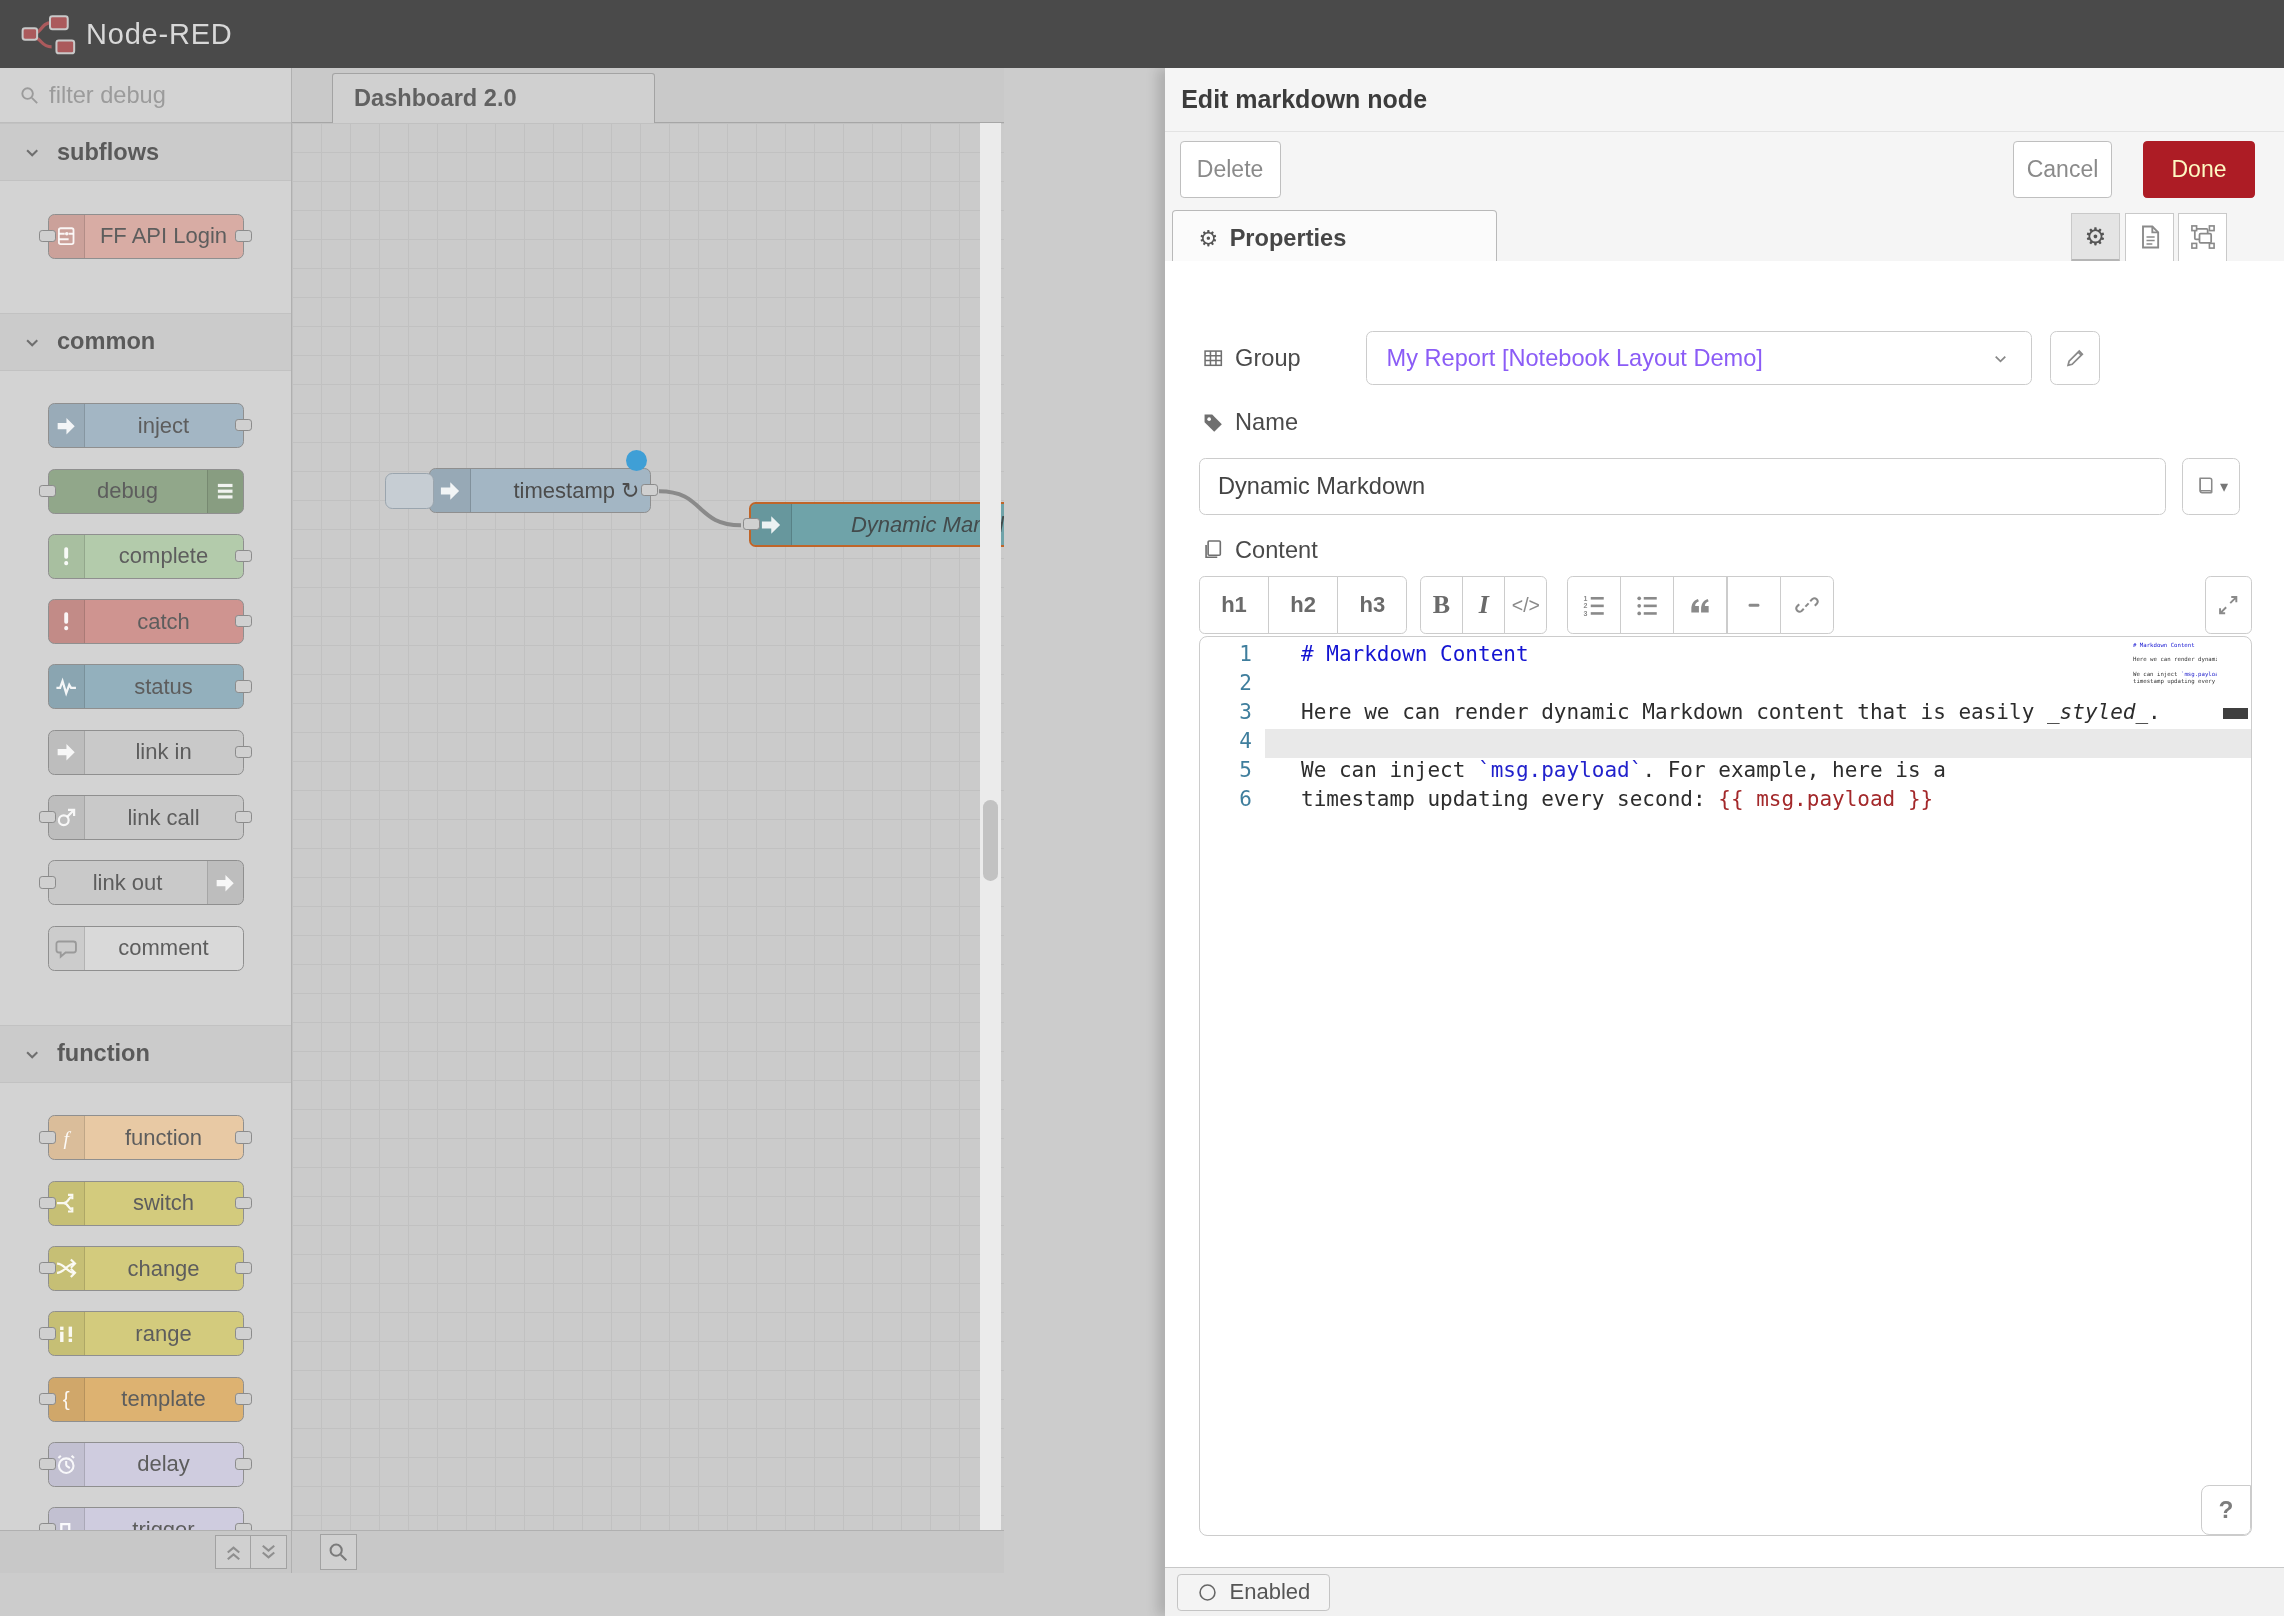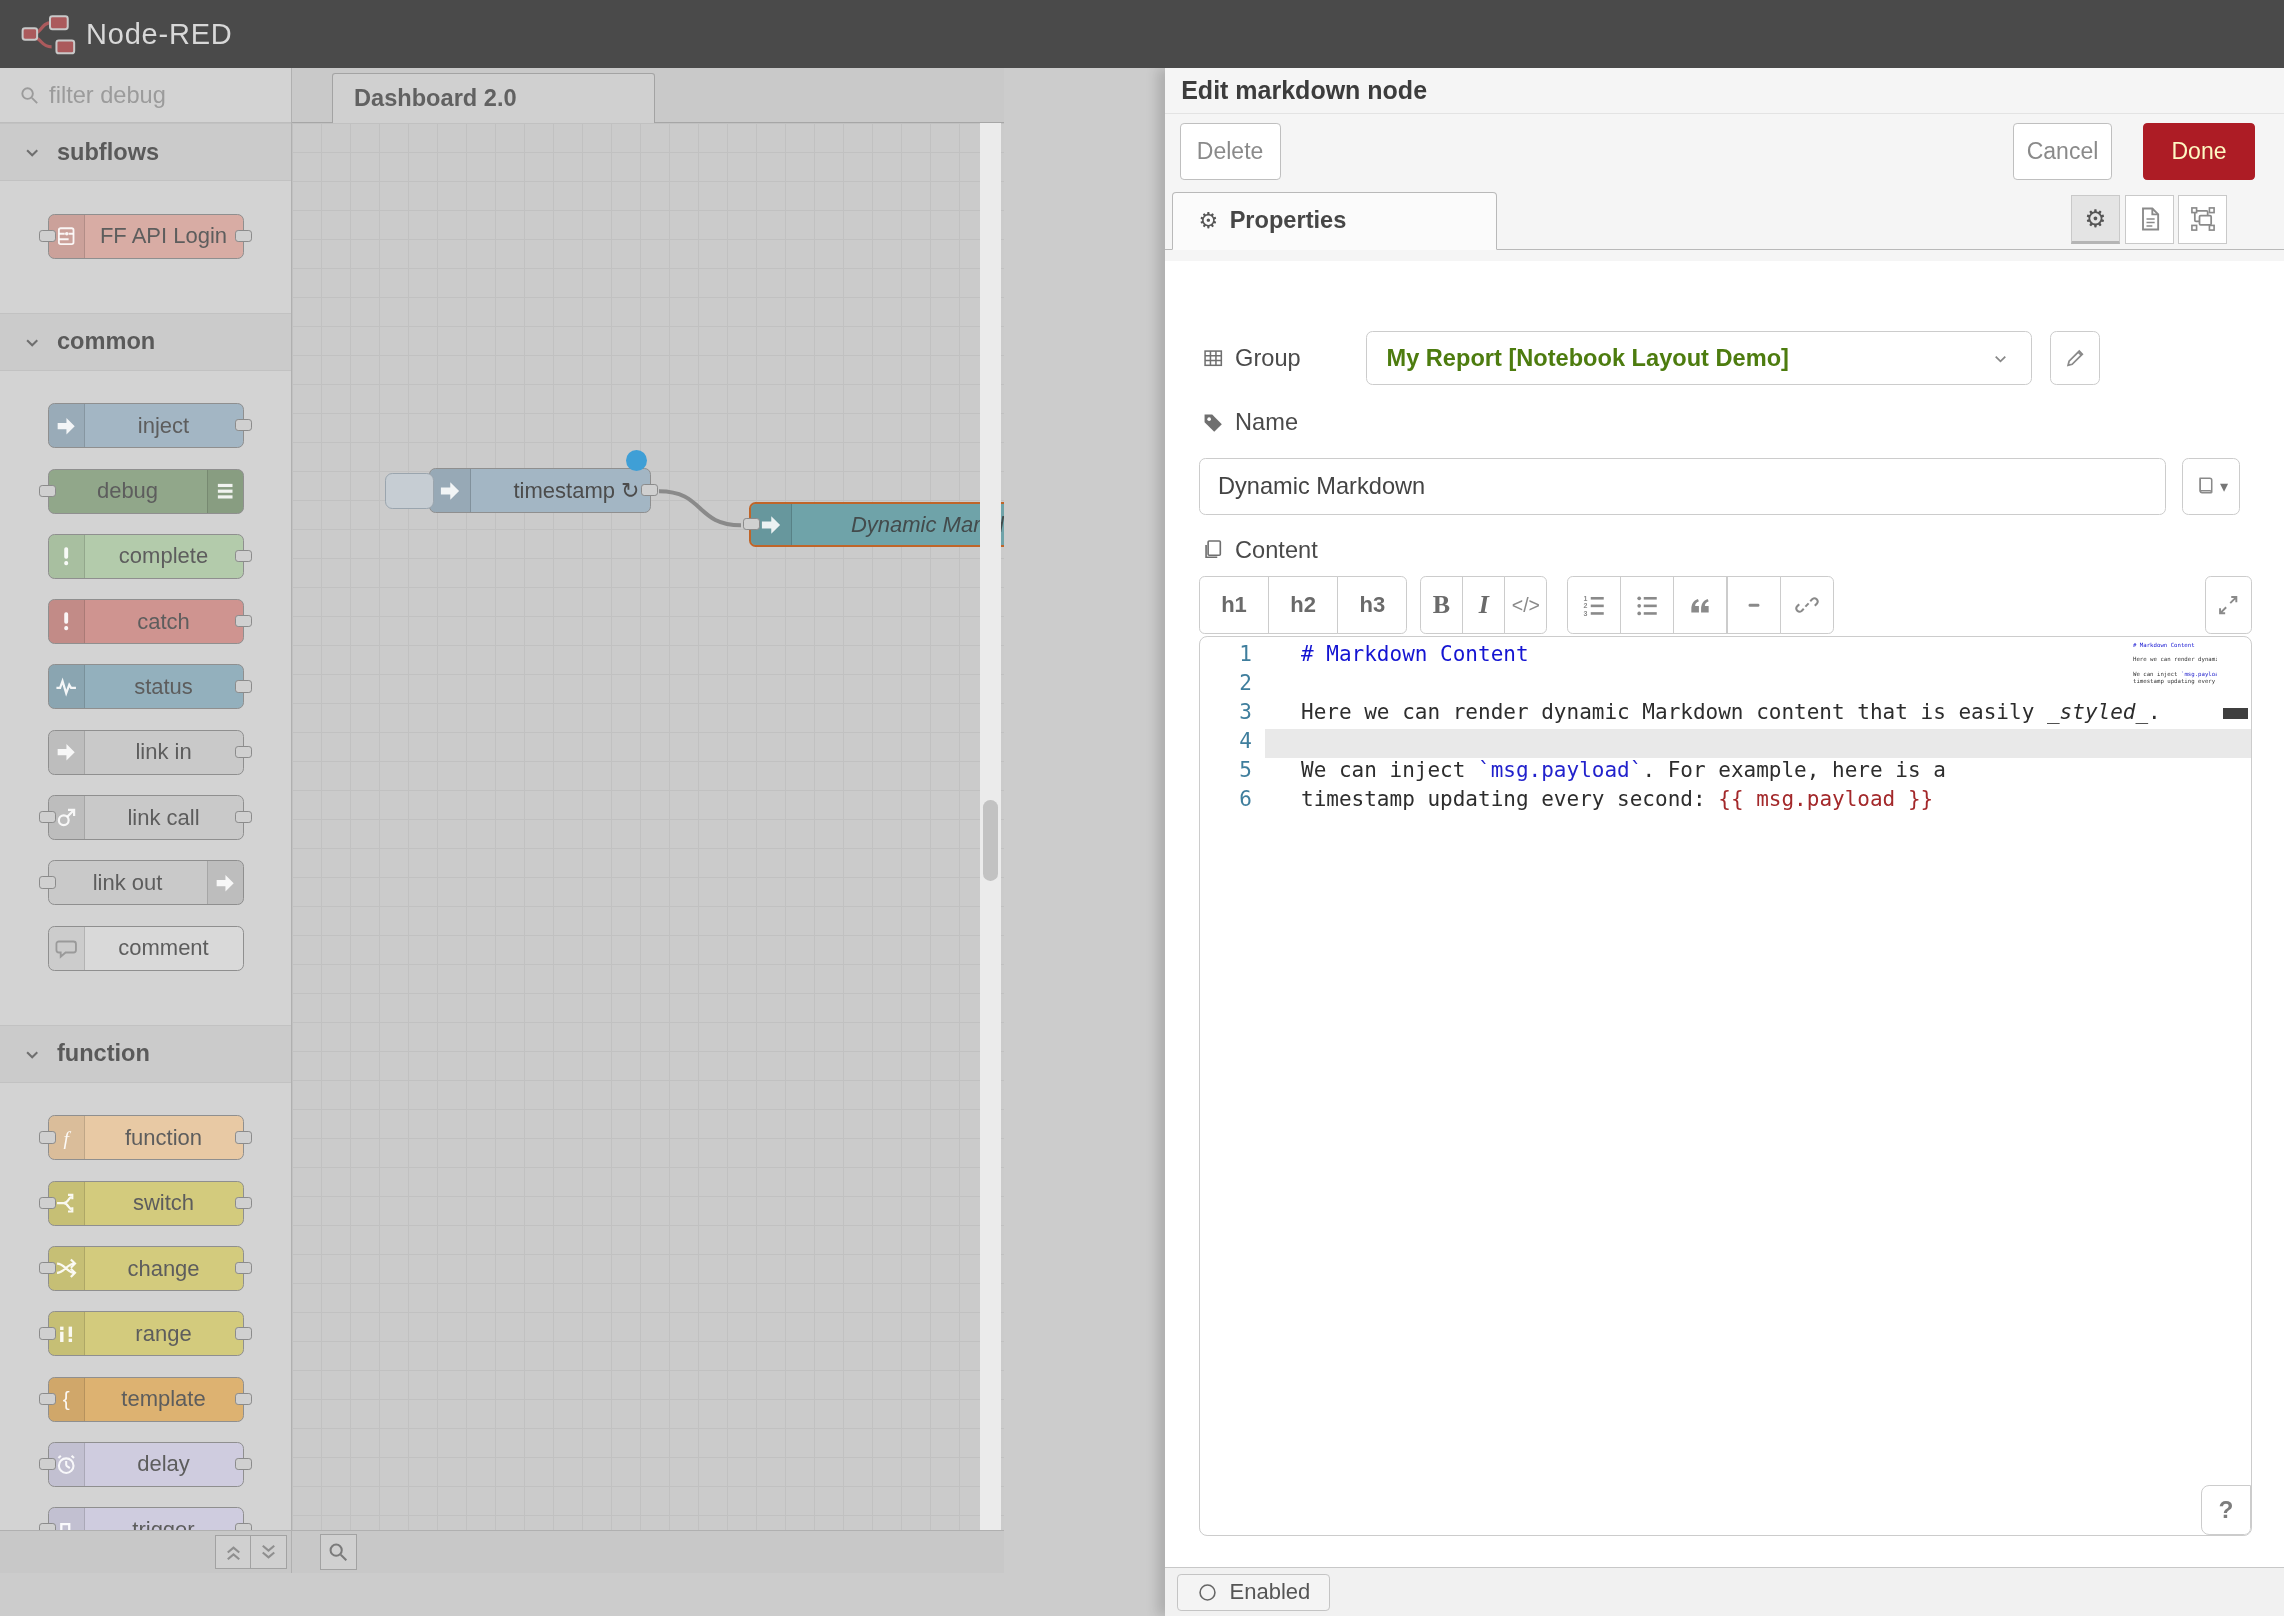--- a/index.html
+++ b/index.html
@@ -72,21 +72,21 @@
     border-top:0.8px solid #b0b0b0; display:flex; align-items:center; }
   #zoom-search-btn { margin-left:28px; width:37px; height:36px; border:0.8px solid #a2a2a2; background:#d0d0d0;
     display:flex; align-items:center; justify-content:center; }
   #zoom-search-btn svg { width:24.4px; height:24.4px; }
   #canvas-vscroll { position:absolute; right:3.2px; top:55px; width:21px; height:1407px; background:#ebebeb; }
   #canvas-vscroll .thumb { position:absolute; left:3.2px; top:677px; width:14.6px; height:81px; background:#c2c2c2; border-radius:7.3px; }
 
   
   #tray { position:absolute; left:1165px; top:68px; width:1119px; height:1548px; background:#f5f5f5;
     box-shadow:-8.1px 0 11.4px rgba(0,0,0,0.15); z-index:40; }
-  #tray-titlebar { height:46px; border-bottom:0.8px solid #e3e3e3; display:flex; align-items:center; padding-left:16.2px; }
+  #tray-titlebar { height:64px; border-bottom:0.8px solid #e3e3e3; display:flex; align-items:center; padding-left:16.2px; }
   #tray-title { font-size:25px; font-weight:bold; color:#3c3c3c; }
   #tray-buttons { height:74px; position:relative; }
   .tray-btn { position:absolute; top:9px; height:57px; border:0.8px solid #bfbfbf; background:#ffffff; border-radius:4.1px;
     font-size:23px; color:#8a8a8a; display:flex; align-items:center; justify-content:center;
     font-family:"Liberation Sans", sans-serif; }
   #btn-delete { left:14.6px; width:101px; }
   #btn-cancel { right:172px; width:99px; }
   #btn-done { right:29px; width:112px; background:#ad1c25; border-color:#ad1c25; color:#fef9c3; }
   #tray-tabrow { height:62px; position:relative; border-bottom:0.8px solid #b9b9b9; }
   #tab-properties { position:absolute; left:6.5px; bottom:-0.8px; width:325px; height:58px; background:#fbfbfb;
@@ -101,21 +101,21 @@
   #itab-gear { right:164px; background:#e4e4e4; border-bottom:3.2px solid #b5b5b5; }
   #itab-doc { right:110px; }
   #itab-appearance { right:57px; }
 
   #tray-body { position:absolute; left:0; top:193px; width:1119px; height:1374px; background:#ffffff; }
   .frm-label { display:flex; align-items:center; font-size:23.6px; color:#4a4a4a; }
   .frm-label svg { width:24.4px; height:24.4px; margin-right:9.7px; }
   #row-group { position:absolute; left:36px; top:84px; display:flex; align-items:center; }
   #group-select { position:absolute; left:201px; top:70px; width:666px; height:54px; border:0.8px solid #cccccc;
     border-radius:6.5px; background:#fff; display:flex; align-items:center; padding:0 19.5px; }
-  #group-select .val { flex:1; font-size:23.6px; color:#4d7c0f;font-weight:bold; }
+  #group-select .val { flex:1; font-size:23.6px; color:#8b5cf6; }
   #group-select svg { width:23px; height:23px; }
   #group-edit-btn { position:absolute; left:885px; top:70px; width:50px; height:54px; border:0.8px solid #cccccc;
     border-radius:6.5px; background:#fff; display:flex; align-items:center; justify-content:center; }
   #group-edit-btn svg { width:24.4px; height:24.4px; }
   #row-name-label { position:absolute; left:36px; top:148px; }
   #name-input { position:absolute; left:34px; top:197px; width:967px; height:57px; border:0.8px solid #cccccc;
     border-radius:6.5px; background:#fff; font-size:23.6px; color:#444; padding-left:18px;
     font-family:"Liberation Sans", sans-serif; }
   #name-type-btn { position:absolute; left:1017px; top:197px; width:58px; height:57px; border:0.8px solid #cccccc;
     border-radius:6.5px; background:#fff; display:flex; align-items:center; justify-content:center; gap:3.2px; }

